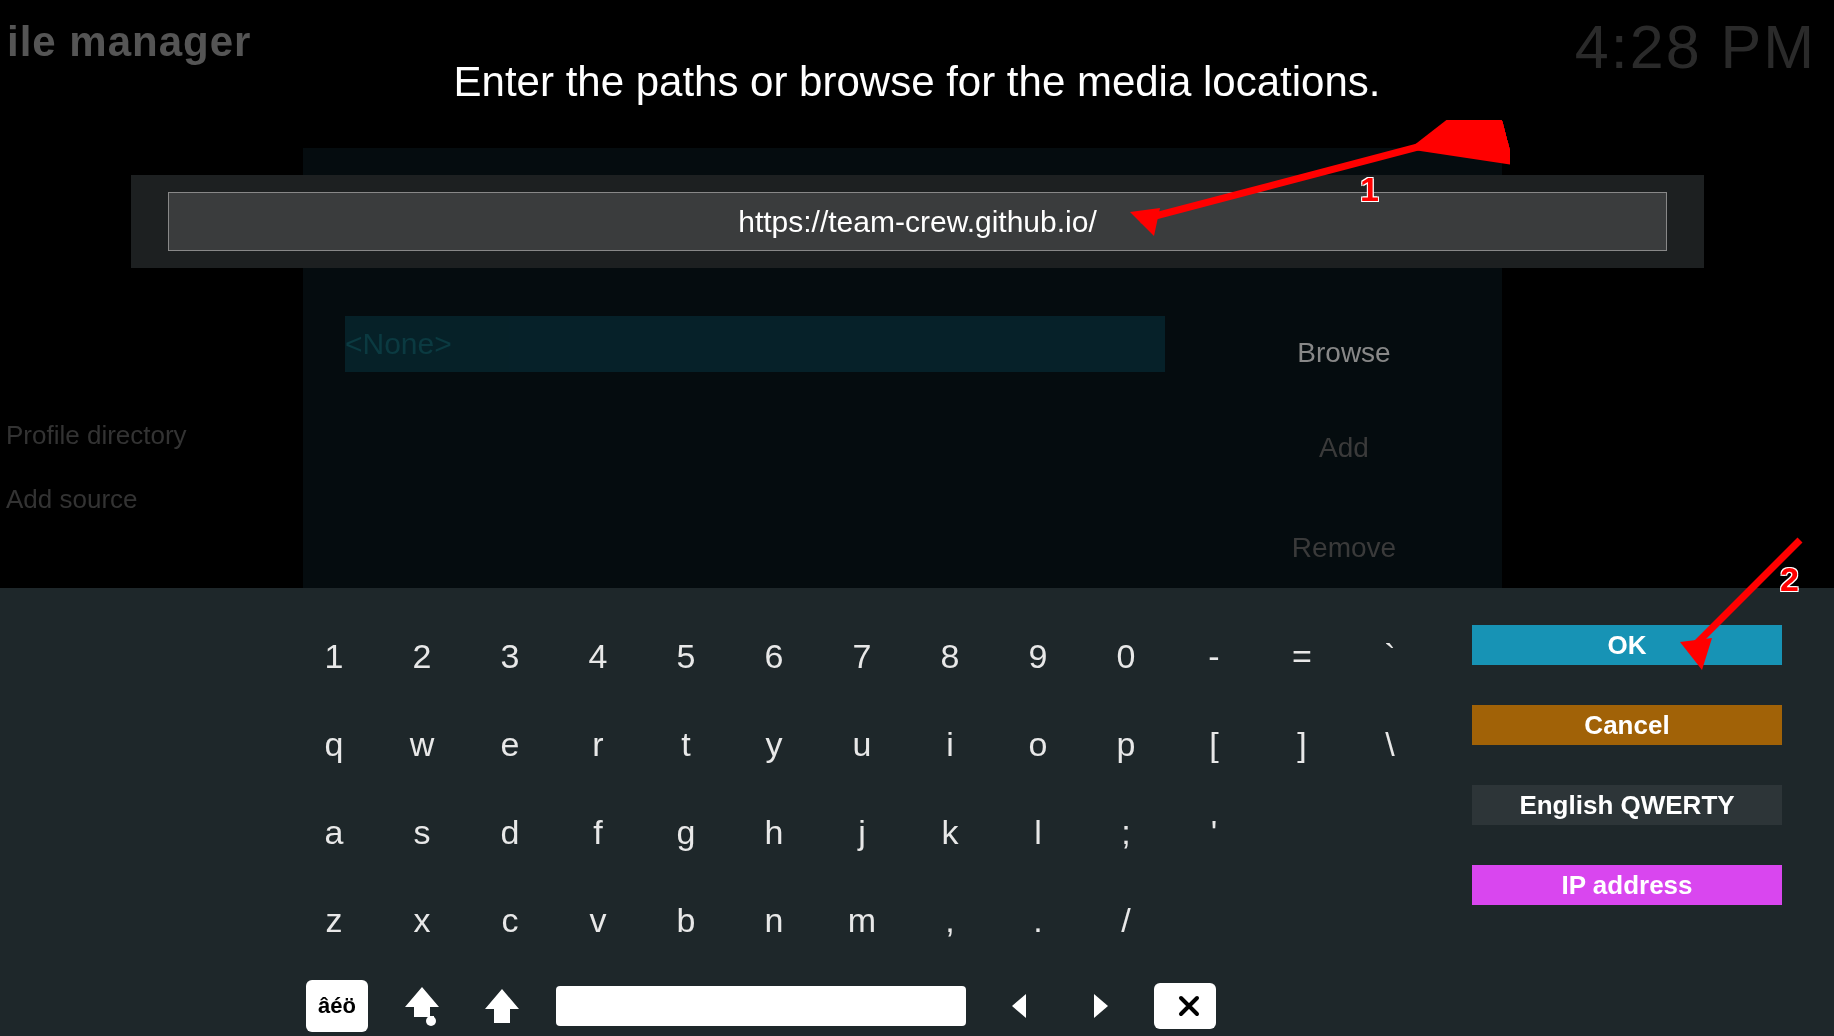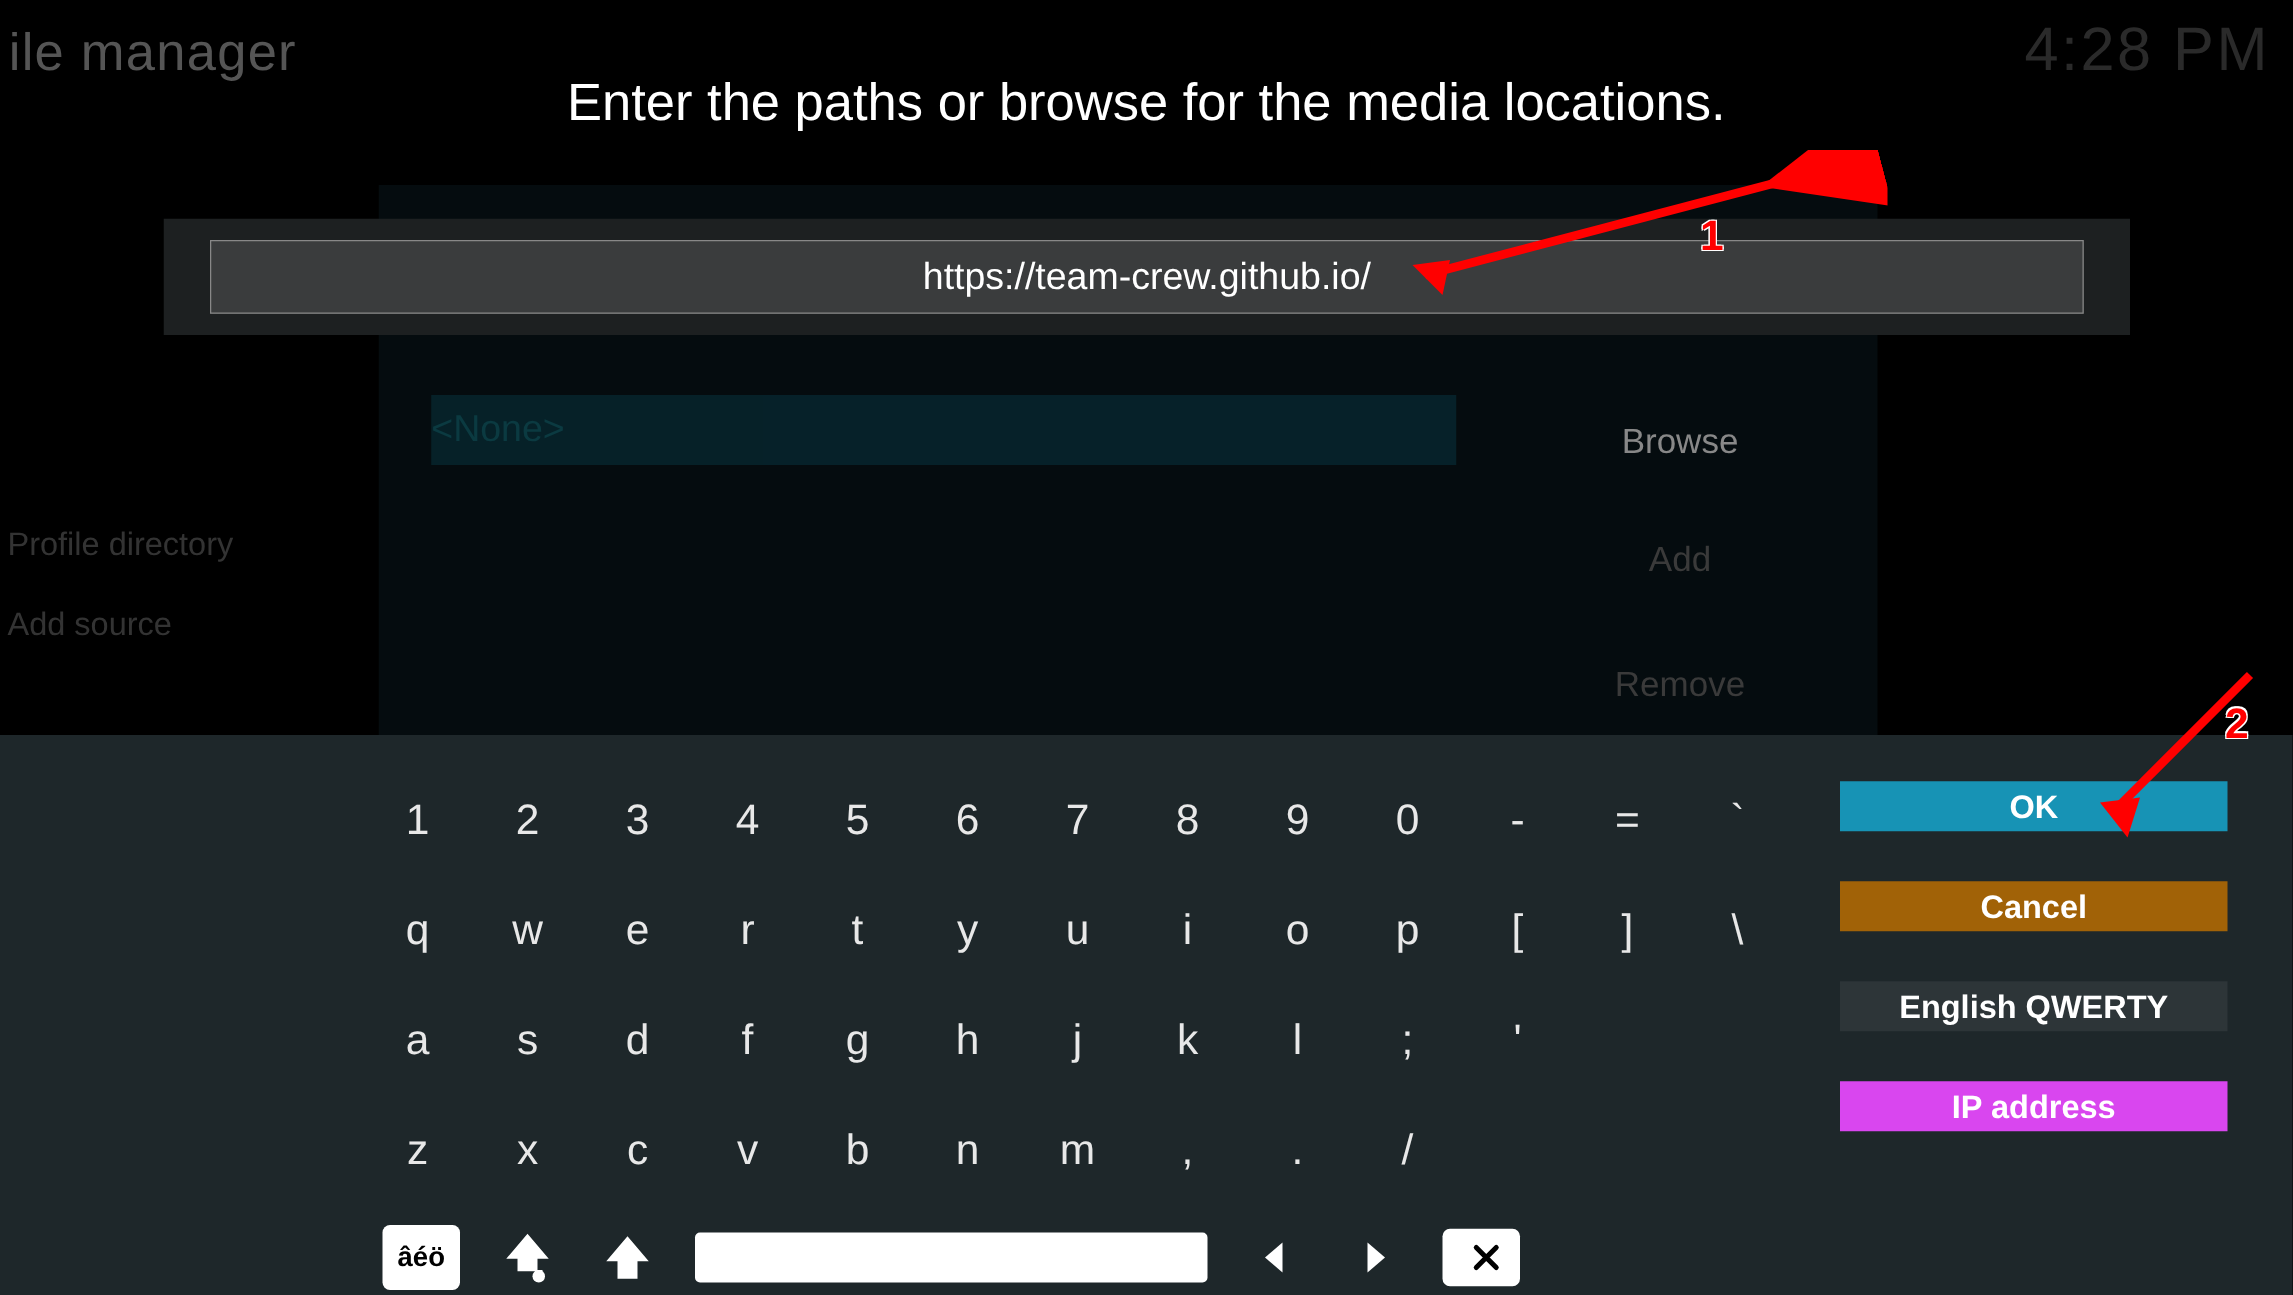--- a/index.html
+++ b/index.html
@@ -1,17 +1,17 @@
 <!DOCTYPE html>
 <html><head>
 <meta charset="utf-8">
 <style>
   html,body{margin:0;padding:0;width:1834px;height:1036px;background:#000;font-family:Arial,Helvetica,sans-serif;color:#fff;overflow:hidden;}
-  .header-left{position:absolute;left:7px;top:18px;font-size:42px;color:#555;font-weight:400;letter-spacing:1px;}
-  .header-right{position:absolute;right:18px;top:12px;font-size:49px;color:#2a2a2a;font-weight:400;letter-spacing:2px;}
+  .header-left{position:absolute;left:7px;top:18px;font-size:42px;color:#555;font-weight:700;letter-spacing:1px;}
+  .header-right{position:absolute;right:18px;top:12px;font-size:61px;color:#2a2a2a;font-weight:400;letter-spacing:2px;}
   .side-label{position:absolute;font-size:26px;color:#333;left:6px;}
   #side1{top:420px;}
   #side2{top:484px;}
   .prompt{position:absolute;width:100%;text-align:center;top:58px;font-size:42px;font-weight:400;color:#fff;}
   .input-wrap{position:absolute;left:131px;top:175px;width:1573px;height:93px;background:#1d2021;display:flex;align-items:center;justify-content:center;}
   .input-field{width:1497px;height:57px;background:#3a3c3d;border:1px solid #888;color:#fff;font-size:30px;text-align:center;display:flex;align-items:center;justify-content:center;}
   .bg-panel{position:absolute;left:303px;top:148px;width:1199px;height:450px;background:#0a1a22;opacity:0.45;}
   .none-box{position:absolute;left:345px;top:316px;width:820px;height:56px;background:#07303a;color:#0f5a63;font-size:30px;display:flex;align-items:center;opacity:0.6;}
   .bg-btn{position:absolute;right:345px;width:290px;height:56px;display:flex;align-items:center;justify-content:center;font-size:28px;color:#3a3a3a;}
   #bgBrowse{top:325px;color:#888;}

